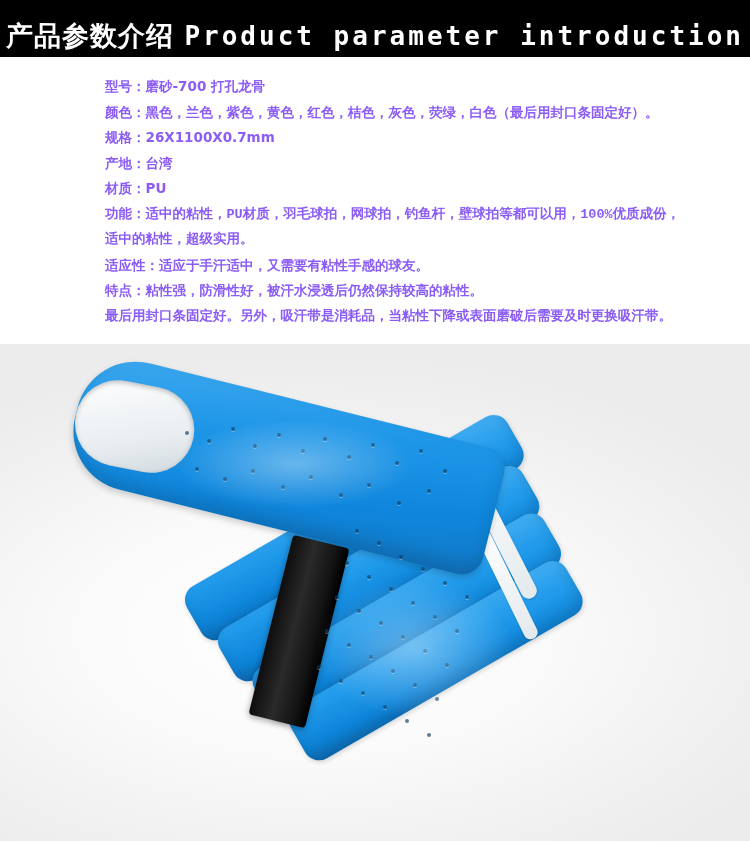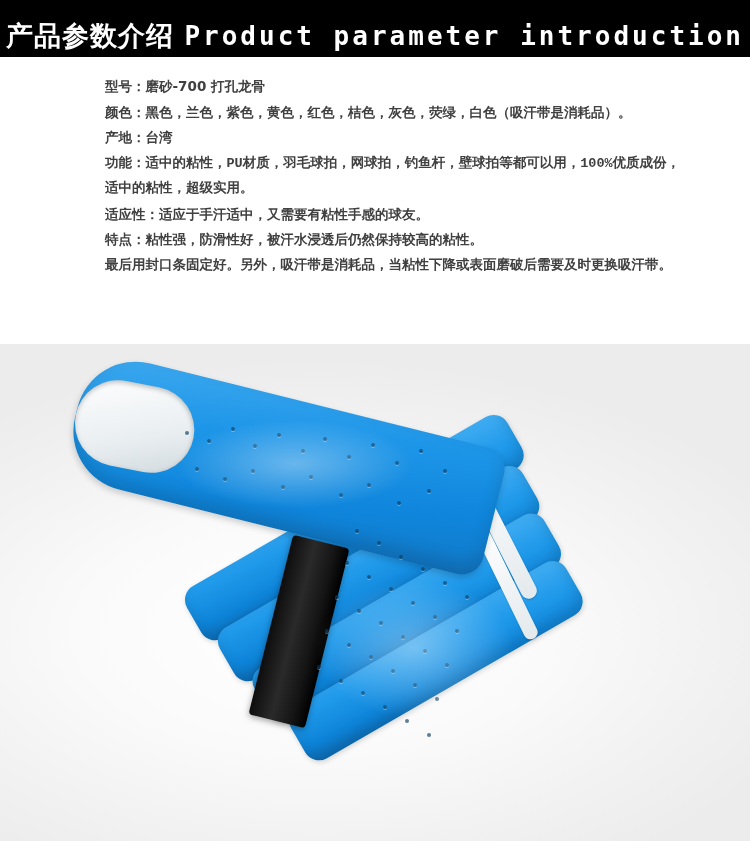--- a/index.html
+++ b/index.html
@@ -56,21 +56,21 @@
     left: 0;
     width: 750px;
     height: 287px;
     background: #ffffff;
     padding: 17px 58px 0 105px;
   }
   .spec-line {
     font-family: "DejaVu Sans", "Liberation Sans", sans-serif;
     font-size: 13.5px;
     font-weight: bold;
-    color: #404040;
+    color: #8b5cf6;
     line-height: 25.5px;
     white-space: nowrap;
   }
   .spec-line.wrap {
     white-space: normal;
     font-family: Liberation Mono, monospace;
   }
   .spec-line .cont {
     display: block;
     white-space: nowrap;
@@ -189,24 +189,30 @@
     <div class="banner-title">
       <span>产品参数介绍</span><span>&nbsp;</span><span class="en">Product parameter  introduction</span>
     </div>
   </div>
 
   <div class="specs">
     <div class="spec-line">
       <span>型号：</span><span>磨砂-700  打孔龙骨</span>
     </div>
     <div class="spec-line">
-      <span>颜色：</span><span>黑色，兰色，紫色，黄色，红色，桔色，灰色，荧绿，白色（吸汗带是消耗品）。</span>
+      <span>颜色：</span><span>黑色，兰色，紫色，黄色，红色，桔色，灰色，荧绿，白色（最后用封口条固定好）。</span>
+    </div>
+    <div class="spec-line">
+      <span>规格：</span><span>26X1100X0.7mm</span>
     </div>
     <div class="spec-line">
       <span>产地：</span><span>台湾</span>
+    </div>
+    <div class="spec-line">
+      <span>材质：</span><span>PU</span>
     </div>
     <div class="spec-line wrap">
       <span class="cont"><span>功能：</span><span>适中的粘性，PU材质，羽毛球拍，网球拍，钓鱼杆，壁球拍等都可以用，100%优质成份，</span></span>
       <span class="cont">适中的粘性，超级实用。</span>
     </div>
     <div class="spec-line">
       <span>适应性：</span><span>适应于手汗适中，又需要有粘性手感的球友。</span>
     </div>
     <div class="spec-line">
       <span>特点：</span><span>粘性强，防滑性好，被汗水浸透后仍然保持较高的粘性。</span>

